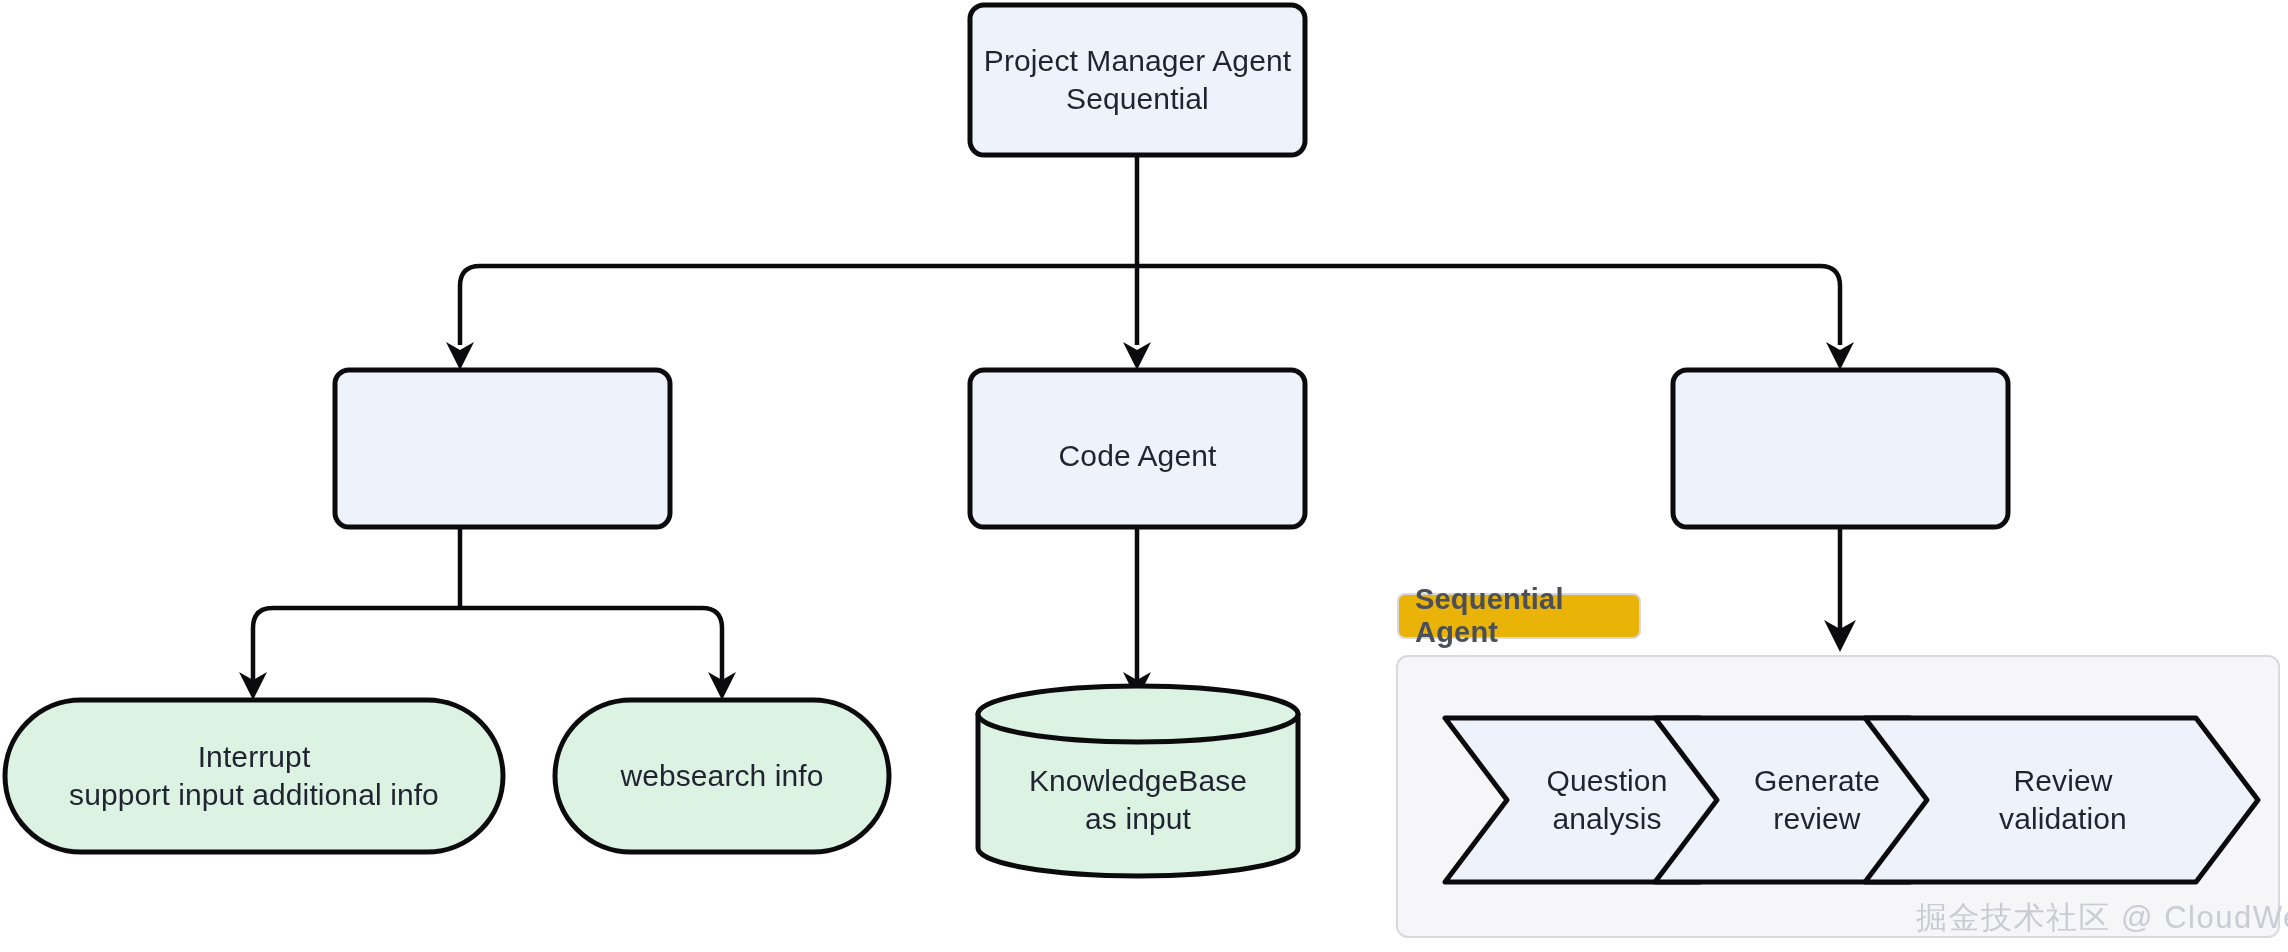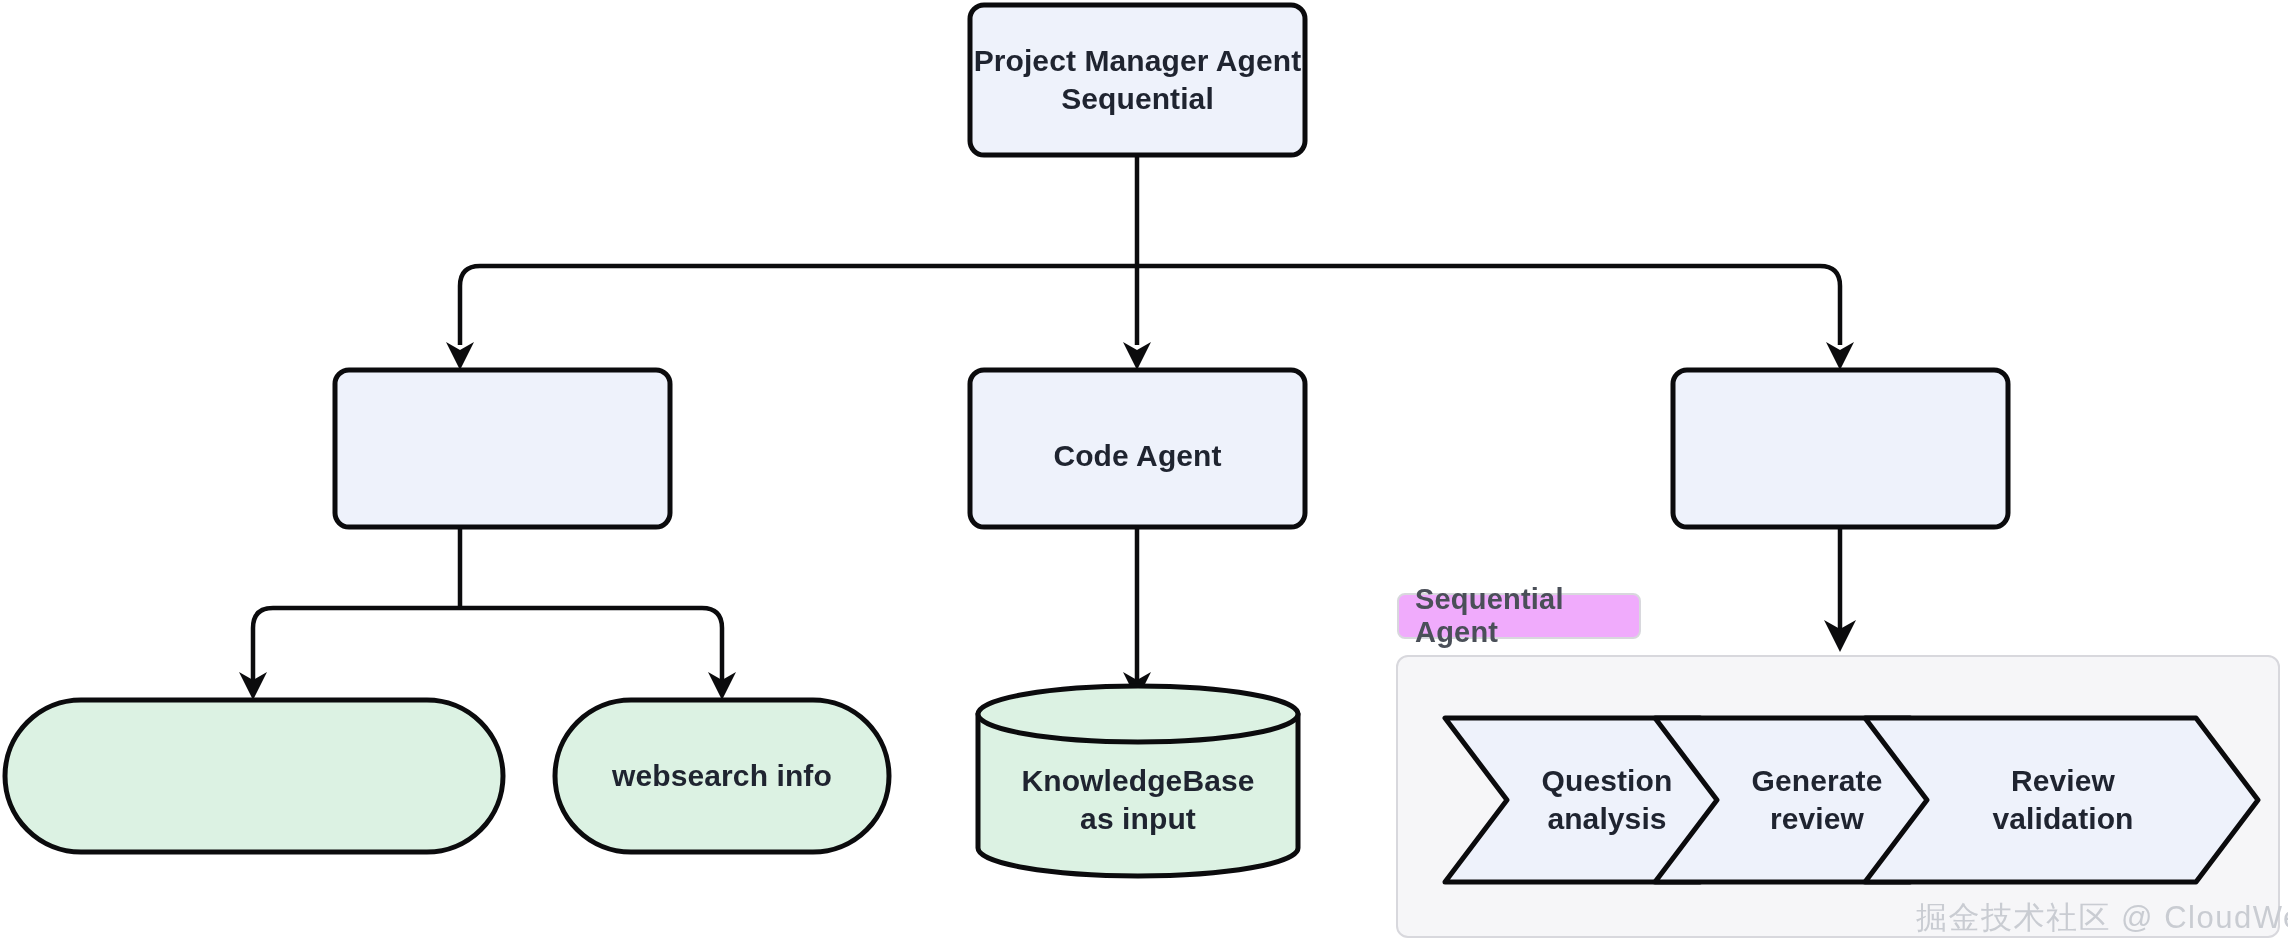--- a/index.html
+++ b/index.html
@@ -48,36 +48,35 @@
     flex-direction: column;
     align-items: center;
     justify-content: center;
     text-align: center;
     color: #1f2430;
     font-size: 30px;
     line-height: 1.28;
     letter-spacing: 0.1px;
     pointer-events: none;
     white-space: pre;
-    font-weight: bold;
   }
   .node-label .ln { display: block; }
 
   .subgraph-box {
     position: absolute;
     border: 2px solid #d8d8dd;
     border-radius: 12px;
     background: #f6f6f8;
     box-sizing: border-box;
   }
   .subgraph-title {
     position: absolute;
     border: 2px solid #d8d8dd;
     border-radius: 8px;
-    background: #f0abfc;
+    background: #eab308;
     color: #4a4f58;
     font-size: 29px;
     font-weight: bold;
     display: flex;
     align-items: center;
     justify-content: center;
     padding: 0 16px;
     box-sizing: border-box;
     letter-spacing: 0.2px;
   }
@@ -145,20 +144,24 @@
     <polygon class="node-shape blue" points="1865,718 2196,718 2258,800 2196,882 1865,882 1927,800"></polygon>
   </svg>
 
   <div class="node-label" style="left:970px; top:5px; width:335px; height:150px;">
     <span class="ln">Project Manager Agent</span>
     <span class="ln">Sequential</span>
   </div>
 
   <div class="node-label" style="left:970px; top:378px; width:335px; height:157px;">Code Agent</div>
 
+  <div class="node-label" style="left:5px; top:700px; width:498px; height:152px;">
+    <span class="ln">Interrupt</span>
+    <span class="ln">support input additional info</span>
+  </div>
 
   <div class="node-label" style="left:555px; top:700px; width:334px; height:152px;">websearch info</div>
 
   <div class="node-label" style="left:978px; top:740px; width:320px; height:120px;">
     <span class="ln">KnowledgeBase</span>
     <span class="ln">as input</span>
   </div>
 
   <div class="node-label" style="left:1717px; top:718px; width:200px; height:164px;">
     <span class="ln">Generate</span>

